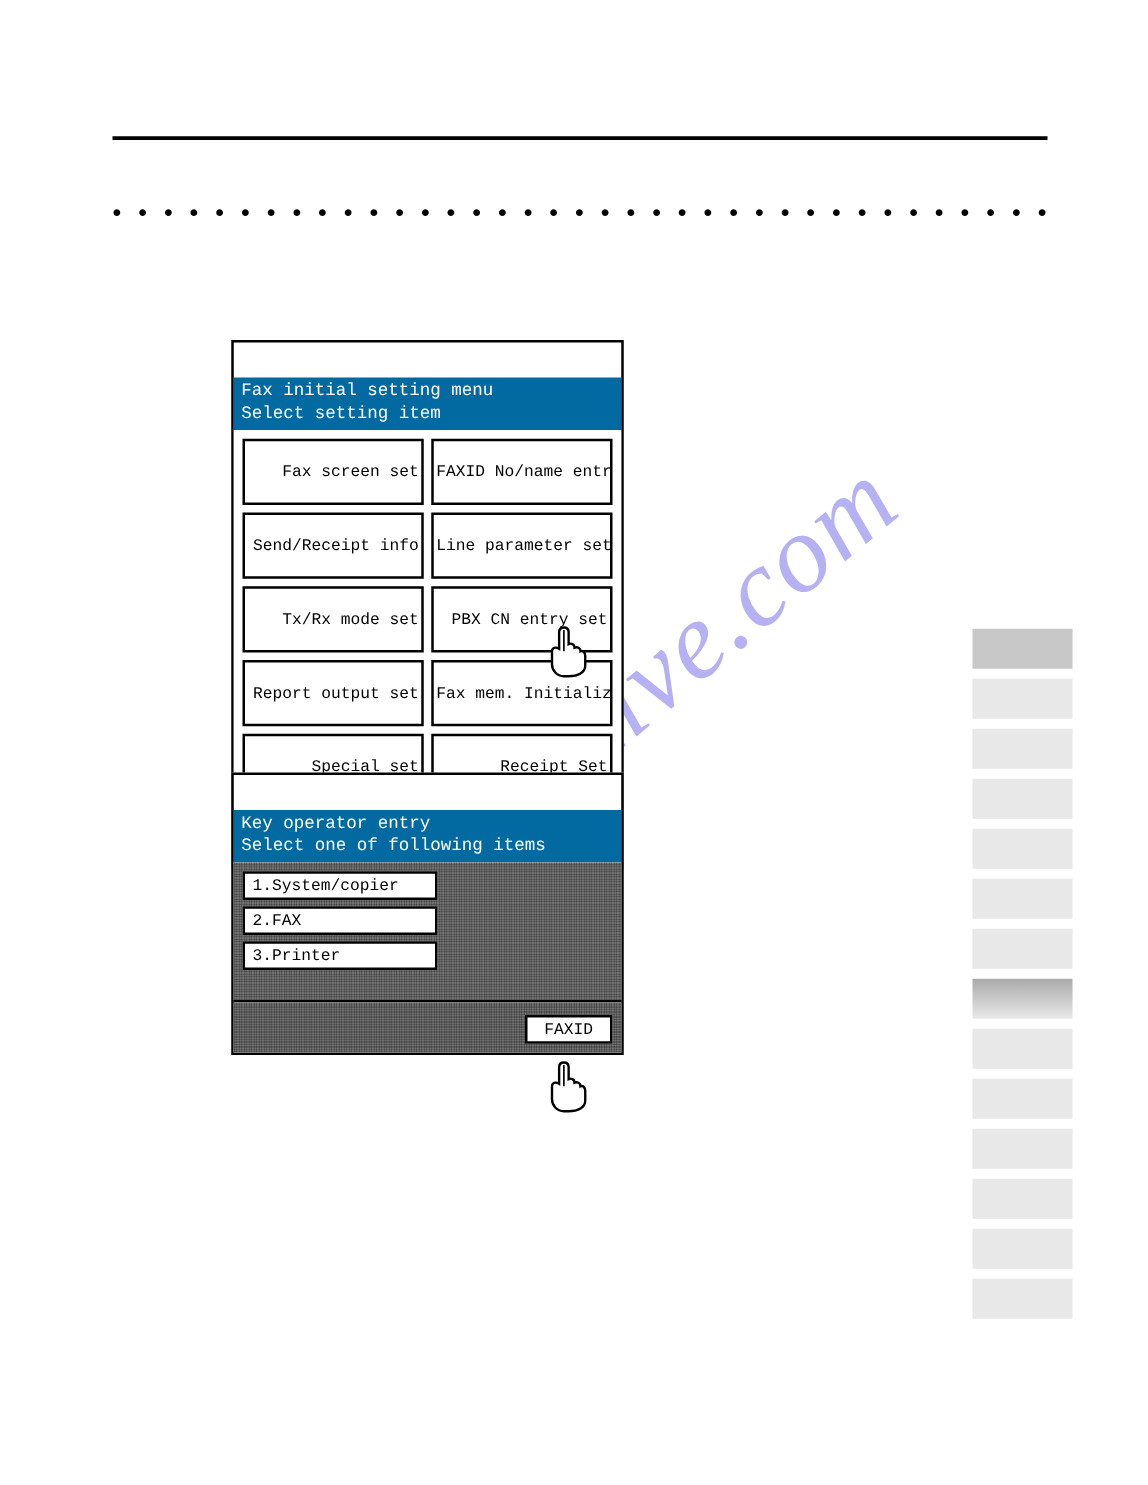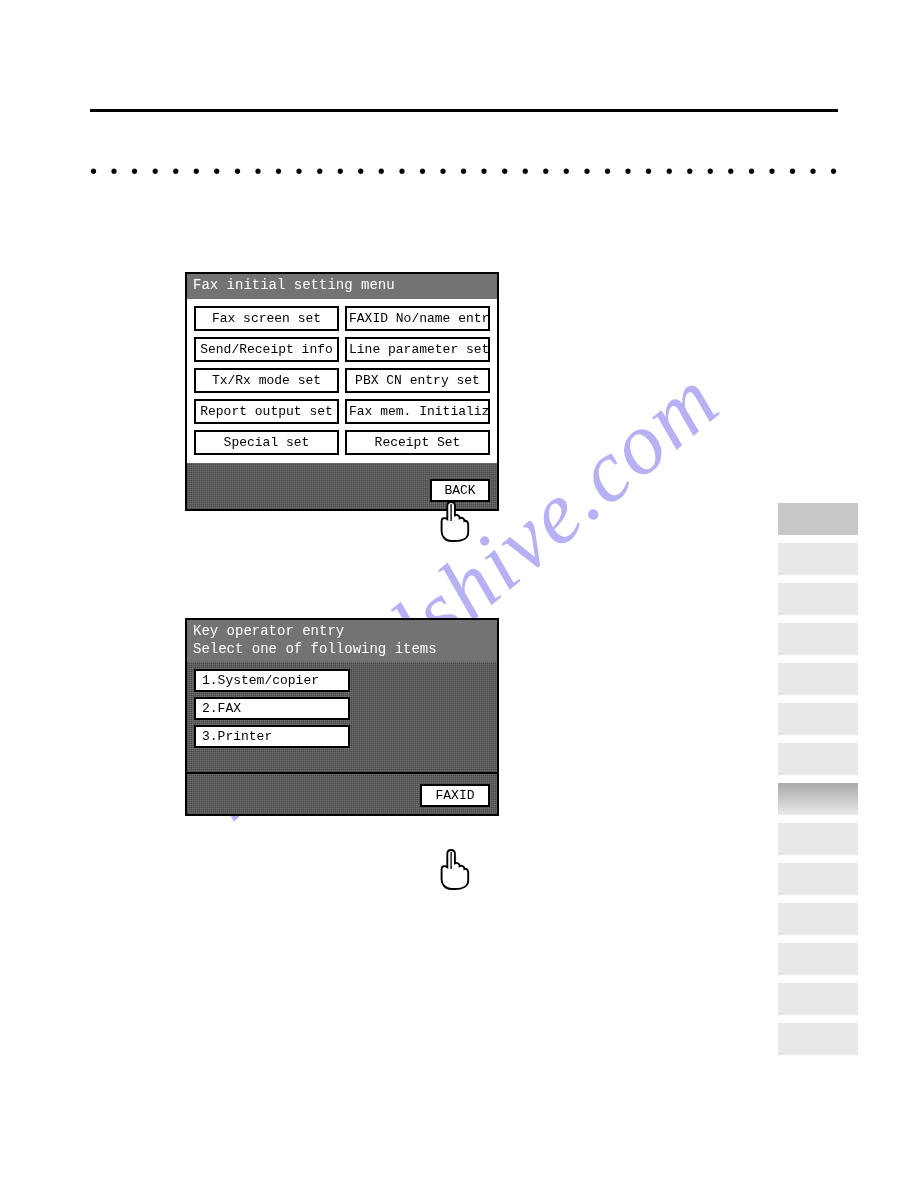--- a/index.html
+++ b/index.html
@@ -62,47 +62,48 @@
 
   
   .lcd {
     position: absolute;
     left: 185px;
     width: 314px;
     border: 2px solid #000;
     background: #fff;
   }
   .lcd-header {
-    background: #737373;
+    background: #0369a1;
     color: #fff;
     font-family: 'Courier New', monospace;
     font-size: 14px;
     padding: 3px 6px 4px 6px;
     line-height: 1.25;
+    margin-top: 28px;
   }
   .lcd-texture {
     background: repeating-linear-gradient(90deg, #888 0 1px, #aaa 1px 2px),
                 repeating-linear-gradient(0deg, #888 0 1px, #aaa 1px 2px);
     background-blend-mode: multiply;
     position: relative;
   }
   .lcd-grid {
     display: grid;
     grid-template-columns: 1fr 1fr;
     gap: 6px 6px;
     padding: 7px 7px 8px 7px;
     background: #fff;
   }
   .lcd-btn {
     border: 2px solid #000;
     background: #fff;
     font-family: 'Courier New', monospace;
     font-size: 13px;
-    text-align: center;
-    padding: 3px 2px;
+    text-align: right;
+    padding: 17px 2px;
     white-space: nowrap;
     overflow: hidden;
   }
   .lcd-footer {
     height: 46px;
     position: relative;
   }
   .lcd-back {
     position: absolute;
     right: 7px;
@@ -178,20 +179,21 @@
   <div class="sidebar-tab"></div>
   <div class="sidebar-tab"></div>
   <div class="sidebar-tab"></div>
   <div class="sidebar-tab"></div>
   <div class="sidebar-tab"></div>
 </div>
 
 <div class="lcd" style="top:272px;">
   <div class="lcd-header">
     <div>Fax initial setting menu</div>
+    <div>Select setting item</div>
   </div>
   <div class="lcd-grid">
     <div class="lcd-btn">Fax screen set</div>
     <div class="lcd-btn">FAXID No/name entry</div>
     <div class="lcd-btn">Send/Receipt info</div>
     <div class="lcd-btn">Line parameter set</div>
     <div class="lcd-btn">Tx/Rx mode set</div>
     <div class="lcd-btn">PBX CN entry set</div>
     <div class="lcd-btn">Report output set</div>
     <div class="lcd-btn">Fax mem. Initialize</div>

